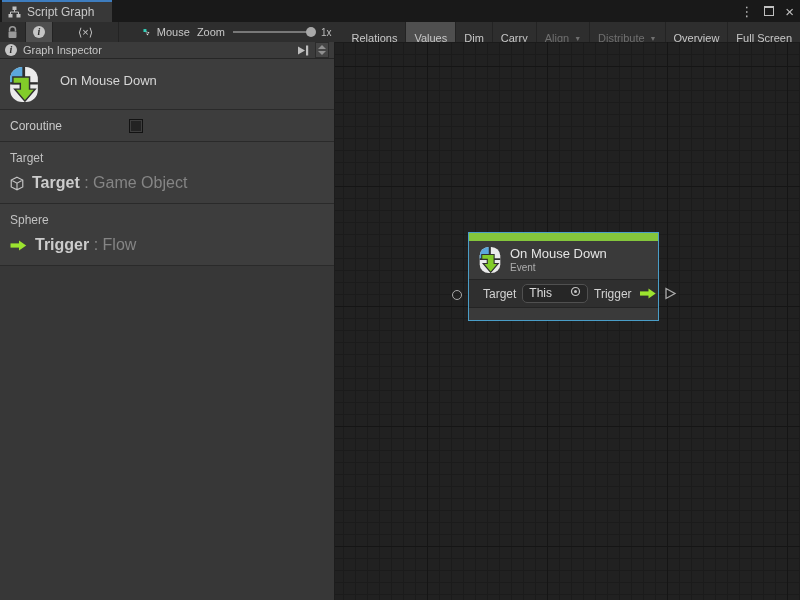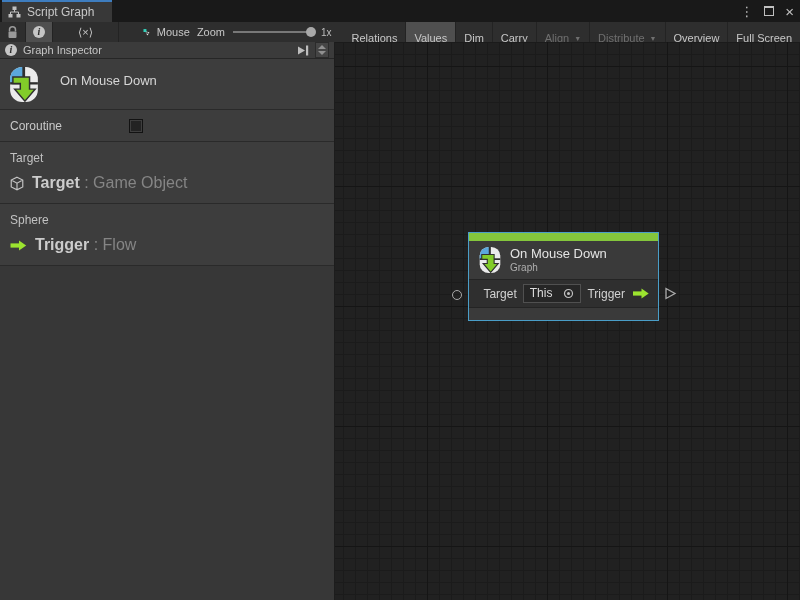--- a/index.html
+++ b/index.html
@@ -105,22 +105,22 @@
   .node-header { height:38px; display:flex; align-items:center; gap:9px; padding:0 10px; flex:none; }
   .node-title { font-size:13px; color:#e4e4e4; line-height:1.25; }
   .node-sub { font-size:10px; color:#aeaeae; line-height:1.2; }
   .node-ports {
     height:29px; background:#2f2f2f; border-top:1px solid #242424; border-bottom:1px solid #242424;
     display:flex; align-items:center; gap:6px; padding:0 8px; font-size:12px; color:#d2d2d2; flex:none;
   }
   .node-ports .right-group { margin-left:auto; display:flex; align-items:center; gap:7px; }
   .node-footer { flex:1; background:#3a3a3a; }
   .pill {
-    display:flex; align-items:center; gap:11px;
-    background:#262626; border:1px solid #505050; border-radius:0;
+    display:flex; gap:18px;
+    background:#262626; border:1px solid #505050; border-radius:5px;
     padding:1px 6px 2px 6px; font-size:12px; color:#dcdcdc;
   }
   .port-circle {
     position:absolute; left:-17px; top:57px; width:10px; height:10px;
     border:1.5px solid #a8a8a8; border-radius:50%;
   }
   .port-tri { position:absolute; right:-19px; top:54px; width:13px; height:13px; }
 
   svg { display:block; }
 </style>
@@ -275,21 +275,21 @@
       <div class="node-header">
         <svg width="22" height="28" viewBox="0 0 32 40">
           <rect x="1" y="1" width="30" height="38" rx="13" fill="#ebebeb"></rect>
           <path d="M15 1 L14 1 A 13 13 0 0 0 1 14 L1 19 L15 19 Z" fill="#5ba8dc"></path>
           <rect x="14.2" y="1" width="3" height="18" fill="#2f2f2f"></rect>
           <rect x="1" y="17.5" width="30" height="2.5" fill="#2f2f2f"></rect>
           <path d="M4 12 H22 V25 H28 L17 38 L6 25 H12 V19 H4 Z" fill="#82cc29" stroke="#2f2f2f" stroke-width="1.6"></path>
         </svg>
         <div>
           <div class="node-title">On Mouse Down</div>
-          <div class="node-sub">Graph</div>
+          <div class="node-sub">Event</div>
         </div>
       </div>
 
       <div class="node-ports">
         <svg width="13" height="14" viewBox="0 0 12 13">
           <path d="M6 1 L11 3.5 V9.5 L6 12 L1 9.5 V3.5 Z M1 3.5 L6 6.2 L11 3.5 M6 12 V6.2" stroke="#c6c6c6" stroke-width="1" fill="none"></path>
         </svg>
         <span>Target</span>
         <div class="pill">
           <span>This</span>

